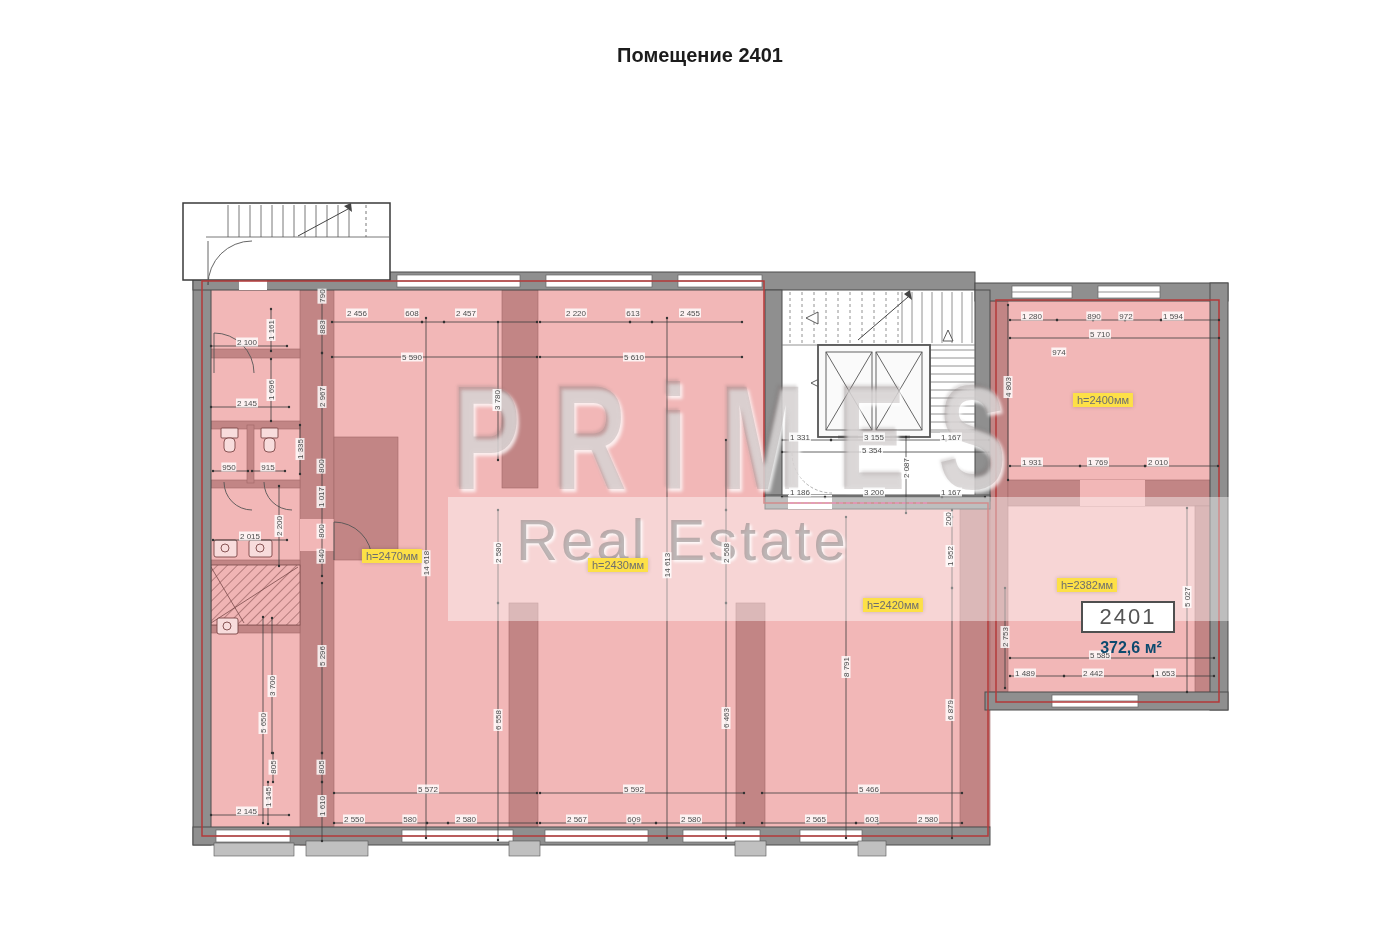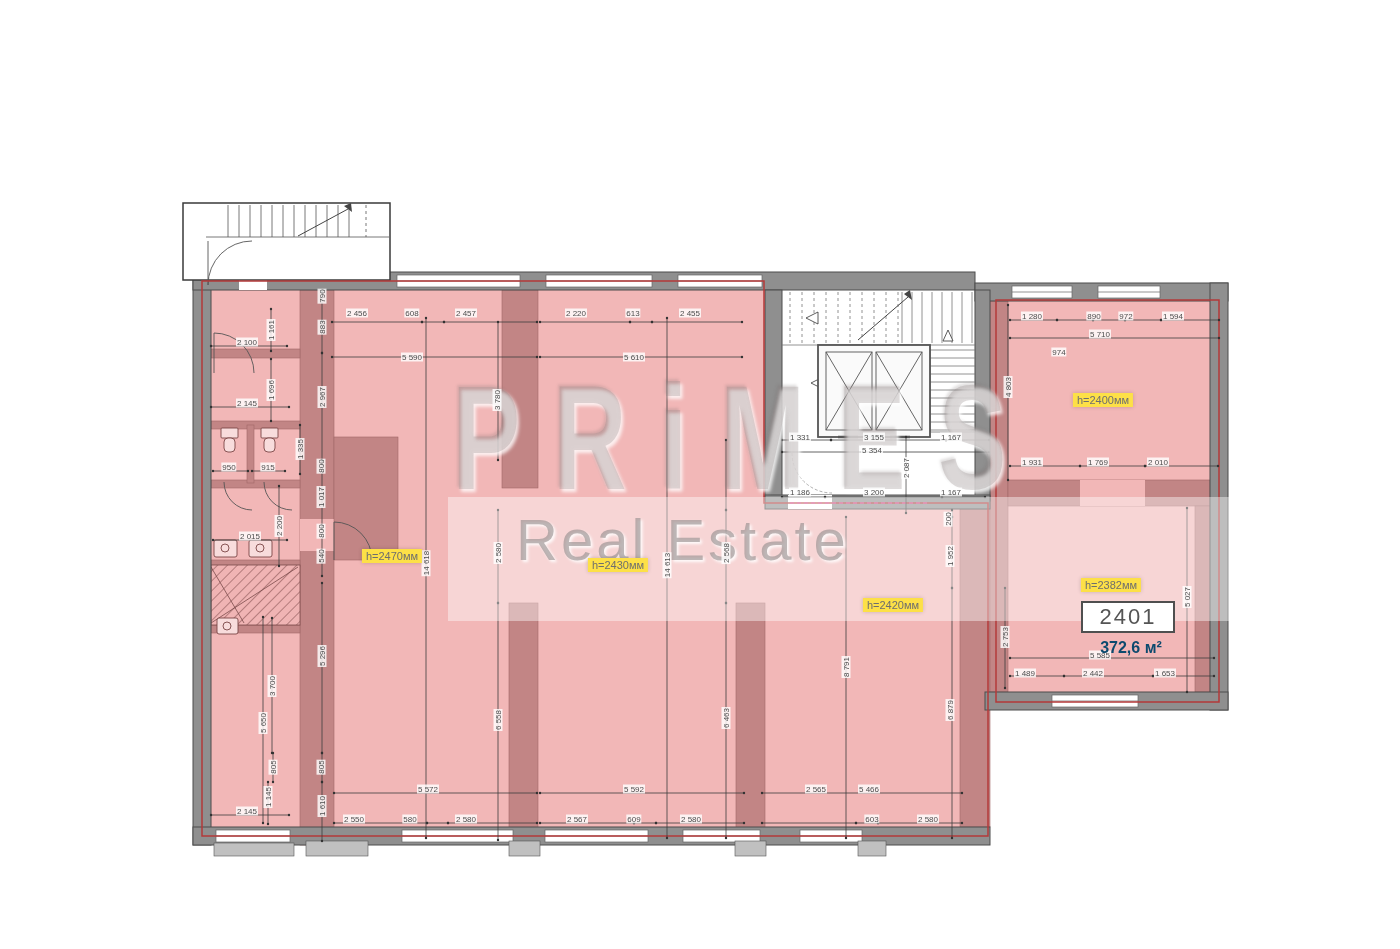--- a/index.html
+++ b/index.html
@@ -31,20 +31,21 @@
             line-height:28px;font-size:22px;color:#555;letter-spacing:2px;z-index:7;}
   .unit-area{position:absolute;left:1131px;top:648px;transform:translate(-50%,-50%);
              font-size:16px;font-weight:bold;color:#0c4a6e;z-index:7;white-space:nowrap;}
   #labels{position:absolute;inset:0;z-index:5;}
 </style>
 </head>
 <body>
 
 <div class="page">
 
+  <div class="title">Помещение 2401</div>
 
   <svg width="1400" height="949" viewBox="0 0 1400 949">
     <defs>
       <pattern id="hatch" width="7" height="7" patternTransform="rotate(45)" patternUnits="userSpaceOnUse">
         <rect width="7" height="7" fill="#f0b4b4"></rect>
         <line x1="0" y1="0" x2="0" y2="7" stroke="#8a5555" stroke-width="1.2"></line>
       </pattern>
       <marker id="dm" viewBox="0 0 4 4" refX="2" refY="2" markerWidth="4" markerHeight="4">
         <circle cx="2" cy="2" r="1.5" fill="#333"></circle>
       </marker>
@@ -371,21 +372,21 @@
       <span class="dim" style="left: 247px; top: 811px;">2 145</span>
       <span class="dim" style="left: 428px; top: 789px;">5 572</span>
       <span class="dim" style="left: 354px; top: 819px;">2 550</span>
       <span class="dim" style="left: 410px; top: 819px;">580</span>
       <span class="dim" style="left: 466px; top: 819px;">2 580</span>
       <span class="dim" style="left: 634px; top: 789px;">5 592</span>
       <span class="dim" style="left: 577px; top: 819px;">2 567</span>
       <span class="dim" style="left: 634px; top: 819px;">609</span>
       <span class="dim" style="left: 691px; top: 819px;">2 580</span>
       <span class="dim" style="left: 869px; top: 789px;">5 466</span>
-      <span class="dim" style="left: 816px; top: 789px;">2 565</span>
+      <span class="dim" style="left: 816px; top: 819px;">2 565</span>
       <span class="dim" style="left: 872px; top: 819px;">603</span>
       <span class="dim" style="left: 928px; top: 819px;">2 580</span>
       <span class="dim rot" style="left: 426px; top: 563px;">14 618</span>
       <span class="dim rot" style="left: 498px; top: 553px;">2 580</span>
       <span class="dim rot" style="left: 498px; top: 720px;">6 558</span>
       <span class="dim rot" style="left: 497px; top: 400px;">3 780</span>
       <span class="dim rot" style="left: 667px; top: 565px;">14 613</span>
       <span class="dim rot" style="left: 726px; top: 553px;">2 568</span>
       <span class="dim rot" style="left: 726px; top: 718px;">6 463</span>
       <span class="dim rot" style="left: 846px; top: 667px;">8 791</span>
@@ -407,18 +408,18 @@
       <span class="dim" style="left: 1098px; top: 462px;">1 769</span>
       <span class="dim" style="left: 1158px; top: 462px;">2 010</span>
       <span class="dim" style="left: 1100px; top: 655px;">5 585</span>
       <span class="dim" style="left: 1025px; top: 673px;">1 489</span>
       <span class="dim" style="left: 1093px; top: 673px;">2 442</span>
       <span class="dim" style="left: 1165px; top: 673px;">1 653</span>
       <span class="chip" style="left: 392px; top: 556px;">h=2470мм</span>
       <span class="chip" style="left: 618px; top: 565px;">h=2430мм</span>
       <span class="chip" style="left: 893px; top: 605px;">h=2420мм</span>
       <span class="chip" style="left: 1103px; top: 400px;">h=2400мм</span>
-      <span class="chip" style="left: 1111px; top: 585px;">h=2382мм</span>
+      <span class="chip" style="left: 1087px; top: 585px;">h=2382мм</span>
     </div>
 
   <div class="unit-box">2401</div>
   <div class="unit-area">372,6 м²</div>
 </div>
 
 </body></html>

